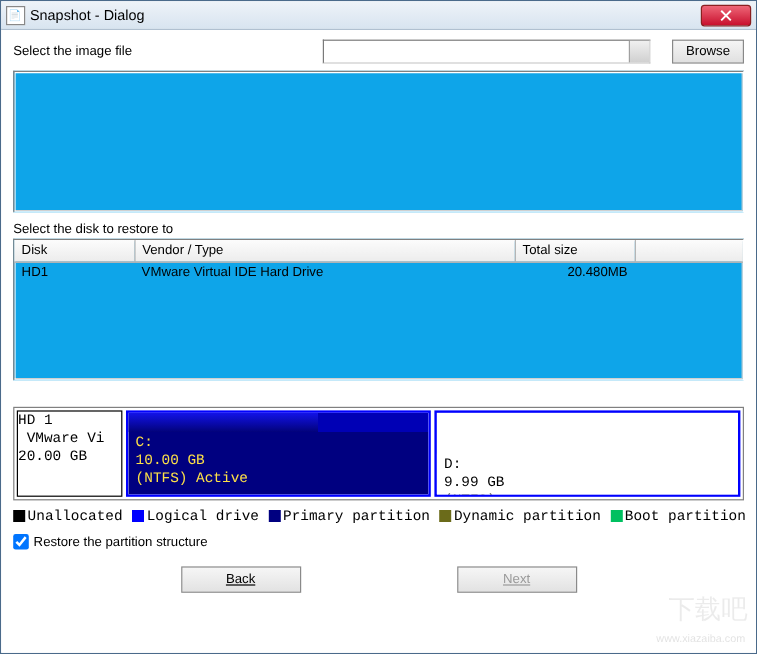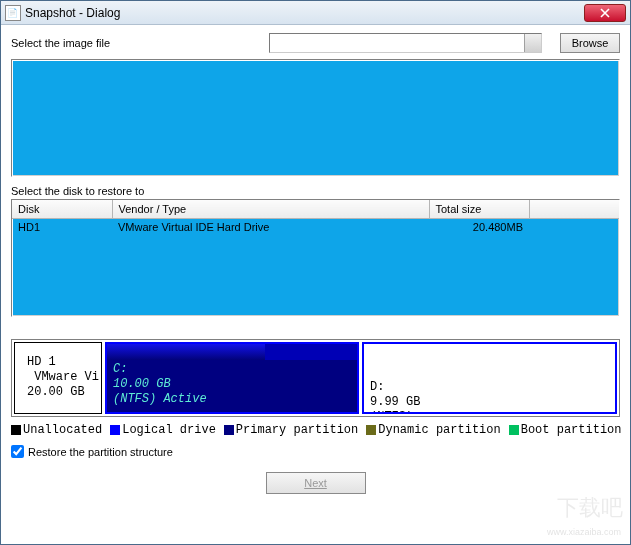--- a/index.html
+++ b/index.html
@@ -135,21 +135,21 @@
   margin-top: 22px;
   border: 1px solid #808080;
   padding: 2px;
   display: flex;
   gap: 3px;
   height: 78px;
 }
 .disk-info {
   width: 88px;
   border: 1px solid #000;
-  padding: 12px;
+  padding: 0;
   font-family: "Courier New", monospace;
   font-size: 12px;
   line-height: 1.25;
   white-space: pre;
   color: #000;
   background: #fff;
   overflow: hidden;
 }
 .parts {
   flex: 1;
@@ -180,22 +180,21 @@
   height: 100%;
   background: linear-gradient(to bottom, #1212e8, #02027a);
 }
 .partition .body {
   flex: 1;
   padding: 2px 6px;
   white-space: pre;
 }
 .partition.selected .body {
   background: #000080;
-  color: #5eead4;
-  font-style: italic;
+  color: #fde047;
 }
 .partition.unselected .body {
   background: #fff;
   color: #000;
   margin-top: 34px;
 }
 .part-c { flex: 0 0 254px; }
 .part-d { flex: 1; }
 
 .legend {
@@ -334,20 +333,21 @@
       <span><span class="swatch sw-olive"></span><span class="txt">Dynamic partition</span></span>
       <span><span class="swatch sw-green"></span><span class="txt">Boot partition</span></span>
     </div>
 
     <div class="chk-row">
       <input type="checkbox" checked="" style="">
       <span>Restore the partition structure</span>
     </div>
 
     <div class="btnrow">
+      <button class="nav-btn">Back</button>
       <button class="nav-btn" disabled="">Next</button>
     </div>
 
   </div>
 </div>
 
 <div class="wm">下载吧</div>
 <div class="wm2">www.xiazaiba.com</div>
 
 </body></html>

